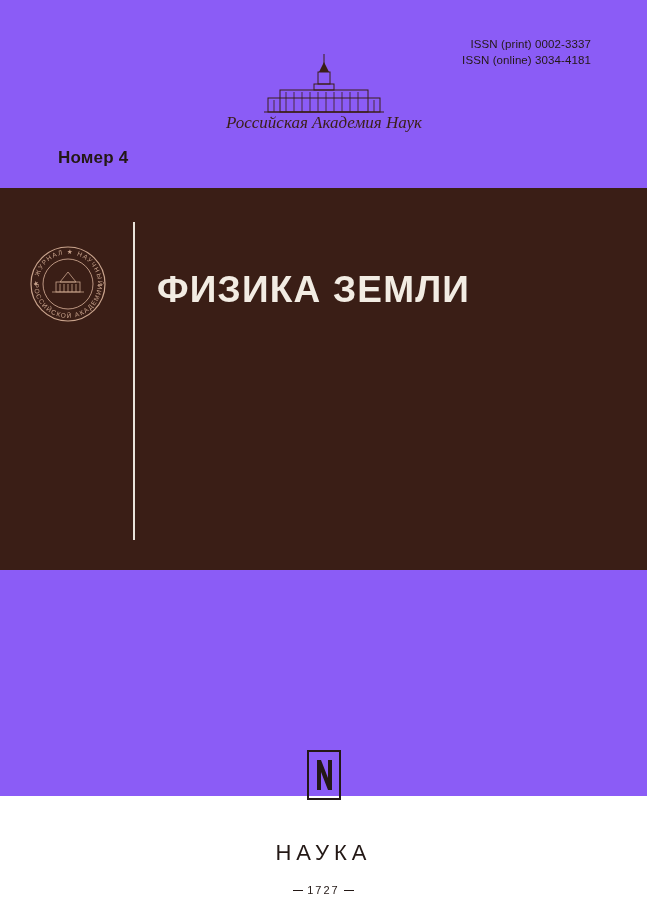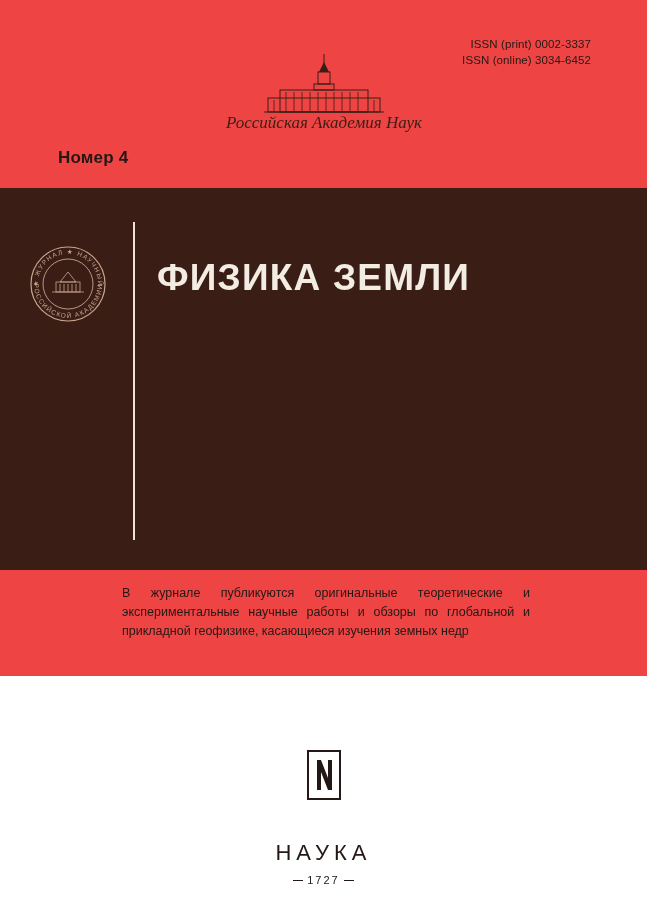--- a/index.html
+++ b/index.html
@@ -13,22 +13,22 @@
     font-family: "Liberation Sans", sans-serif;
     color: #231815;
     position: relative;
     overflow: hidden;
   }
 
   .page {
     position: absolute;
     left: 0; top: 0;
     width: 647px;
-    height: 676px;
-    background: #ef4444;
+    height: 796px;
+    background: #8b5cf6;
   }
 
   
   .issn {
     position: absolute;
     top: 36px;
     right: 56px;
     text-align: right;
     font-size: 11.5px;
     line-height: 16px;
@@ -100,21 +100,21 @@
     top: 238px;
     width: 92px;
     height: 92px;
   }
   .seal svg { display: block; }
 
   
   .title-ru {
     position: absolute;
     left: 157px;
-    top: 256px;
+    top: 268px;
     font-size: 37px;
     font-weight: bold;
     color: #f2ece3;
     letter-spacing: 1.2px;
     line-height: 44px;
   }
   .title-en {
     position: absolute;
     left: 157px;
     top: 332px;
@@ -148,21 +148,21 @@
   }
   .publisher-mark { display:block; margin: 0 auto 10px auto; }
   .publisher-name {
     font-size: 22px;
     letter-spacing: 5px;
     font-weight: normal;
     color: #231815;
     margin-top: 40px;
   }
   .publisher-year {
-    margin-top: 8px;
+    margin-top: 18px;
     font-size: 11px;
     letter-spacing: 2px;
     color: #231815;
     position: relative;
     display: inline-block;
     padding: 0 12px;
   }
   .publisher-year::before,
   .publisher-year::after {
     content: "";
@@ -175,21 +175,21 @@
   .publisher-year::before { left: -2px; }
   .publisher-year::after  { right: -2px; }
 </style>
 </head>
 <body>
 
 <div class="page">
 
   <div class="issn">
     <div>ISSN (print) 0002-3337</div>
-    <div>ISSN (online) 3034-6452</div>
+    <div>ISSN (online) 3034-4181</div>
   </div>
 
   <div class="ras-emblem">
     <svg width="200" height="80" viewBox="0 0 200 80" aria-hidden="true">
       <g fill="none" stroke="#3a1e16" stroke-width="1">
 
         <line x1="100" y1="2" x2="100" y2="12"></line>
         <polygon points="100,10 95,20 105,20" fill="#3a1e16" stroke="none"></polygon>
         <rect x="94" y="20" width="12" height="12"></rect>
         <rect x="90" y="32" width="20" height="6"></rect>
@@ -247,21 +247,20 @@
         <textPath href="#arcTop" startOffset="50%" text-anchor="middle">★ ЖУРНАЛ ★ НАУЧНЫЙ</textPath>
       </text>
       <text font-family="Liberation Sans, sans-serif" font-size="6.5" fill="#c9a38c" letter-spacing="1.2">
         <textPath href="#arcBottom" startOffset="50%" text-anchor="middle">РОССИЙСКОЙ АКАДЕМИИ</textPath>
       </text>
     </svg>
   </div>
 
   <div class="title-ru">ФИЗИКА ЗЕМЛИ</div>
 
-  <div class="description">В журнале публикуются оригинальные теоретические и экспериментальные научные работы и обзоры по глобальной и прикладной геофизике, касающиеся изучения земных недр</div>
 
   <div class="publisher">
     <svg class="publisher-mark" width="34" height="50" viewBox="0 0 34 50" aria-hidden="true">
       <rect x="1" y="1" width="32" height="48" fill="none" stroke="#231815" stroke-width="2"></rect>
       <path d="M 10 10 L 10 40 L 14 40 L 14 22 L 21 40 L 25 40 L 25 10 L 21 10 L 21 28 L 14 10 Z" fill="#231815"></path>
     </svg>
     <div class="publisher-name">НАУКА</div>
     <div class="publisher-year">1727</div>
   </div>
 

